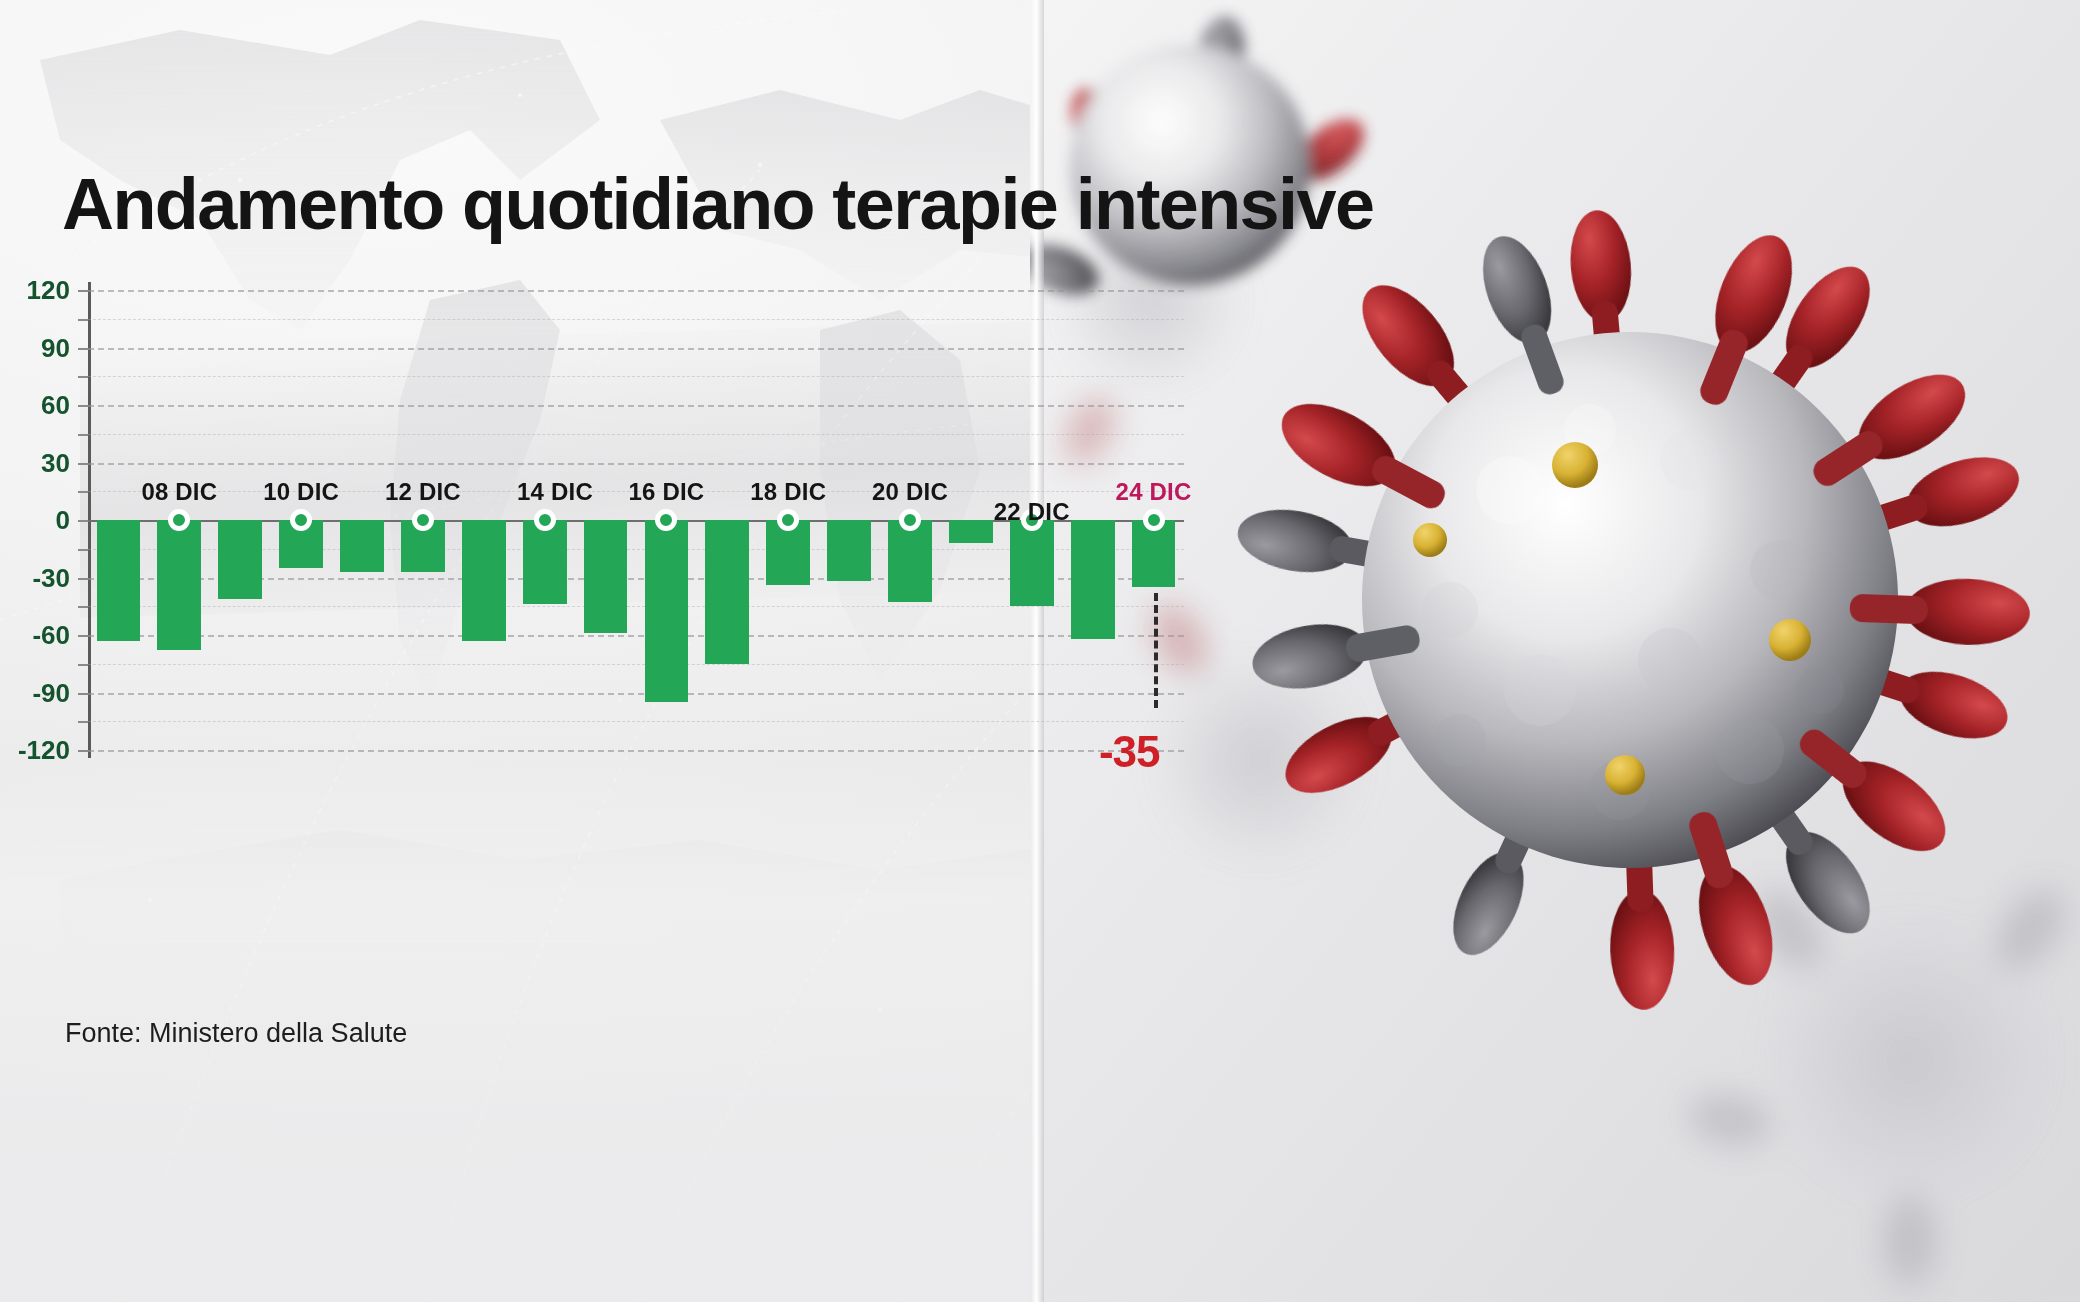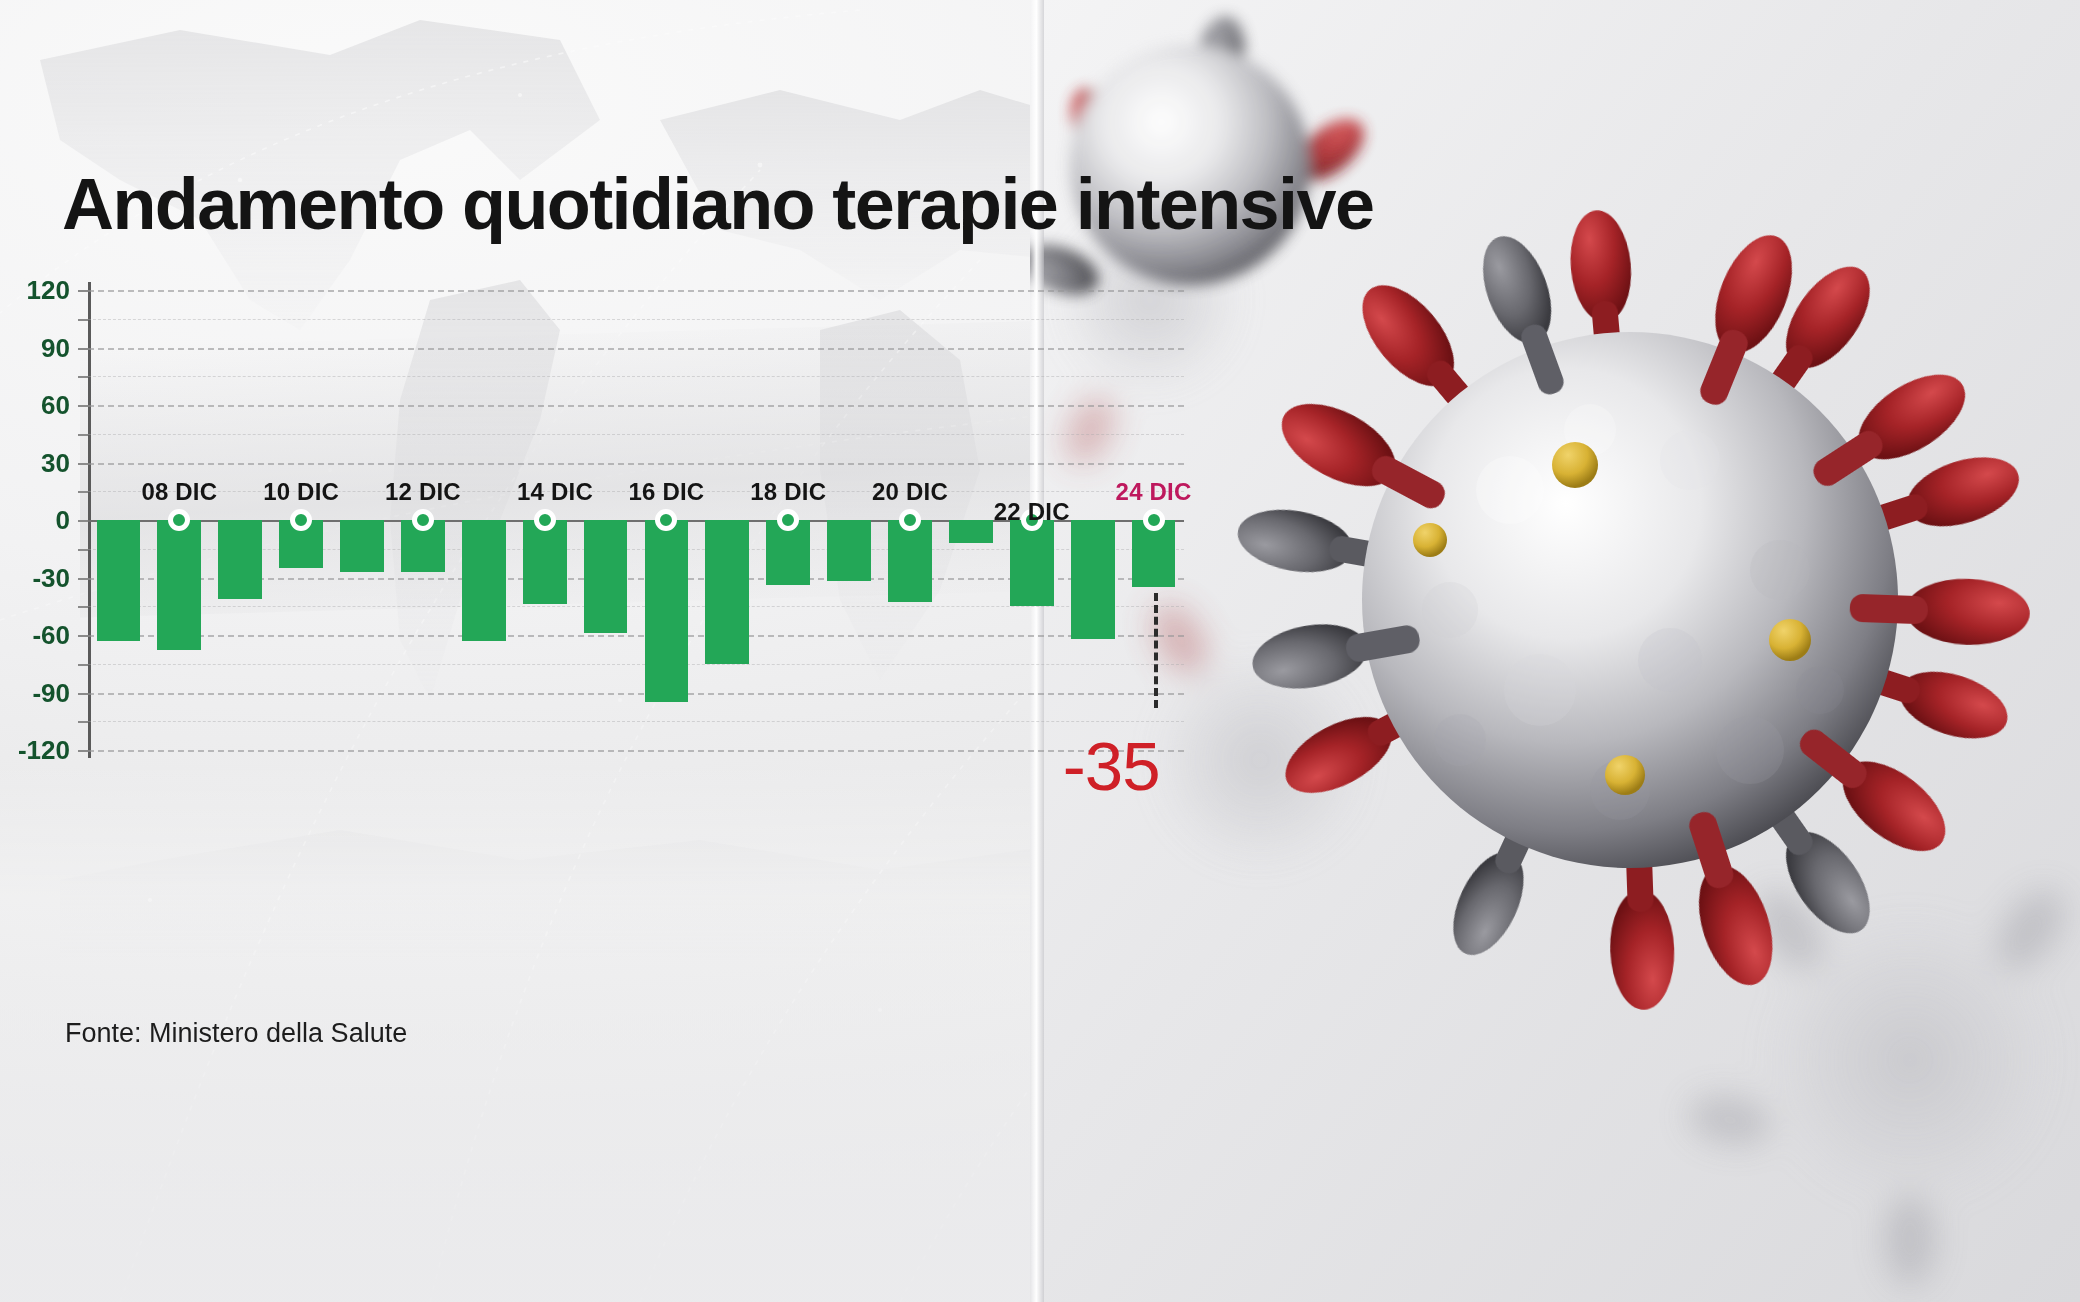--- a/index.html
+++ b/index.html
@@ -100,21 +100,21 @@
     white-space:nowrap; letter-spacing:.2px;
   }
   .xlabel.em{ font-weight:700; color:#be185d; }
 
   .callout-line{
     position:absolute; width:0;
     border-left:4px dashed #2b2b2b;
   }
   .callout-value{
     position:absolute;
-    font-size:69px; font-weight:400; color:#cf2027;
+    font-size:44px; font-weight:700; color:#cf2027;
     transform:translateX(-100%);
     white-space:nowrap;
     letter-spacing:-1px;
   }
 
   #source{
     position:absolute; left:65px; top:1018px;
     font-size:27px; color:#1d1d1d; font-weight:400;
   }
 </style>

